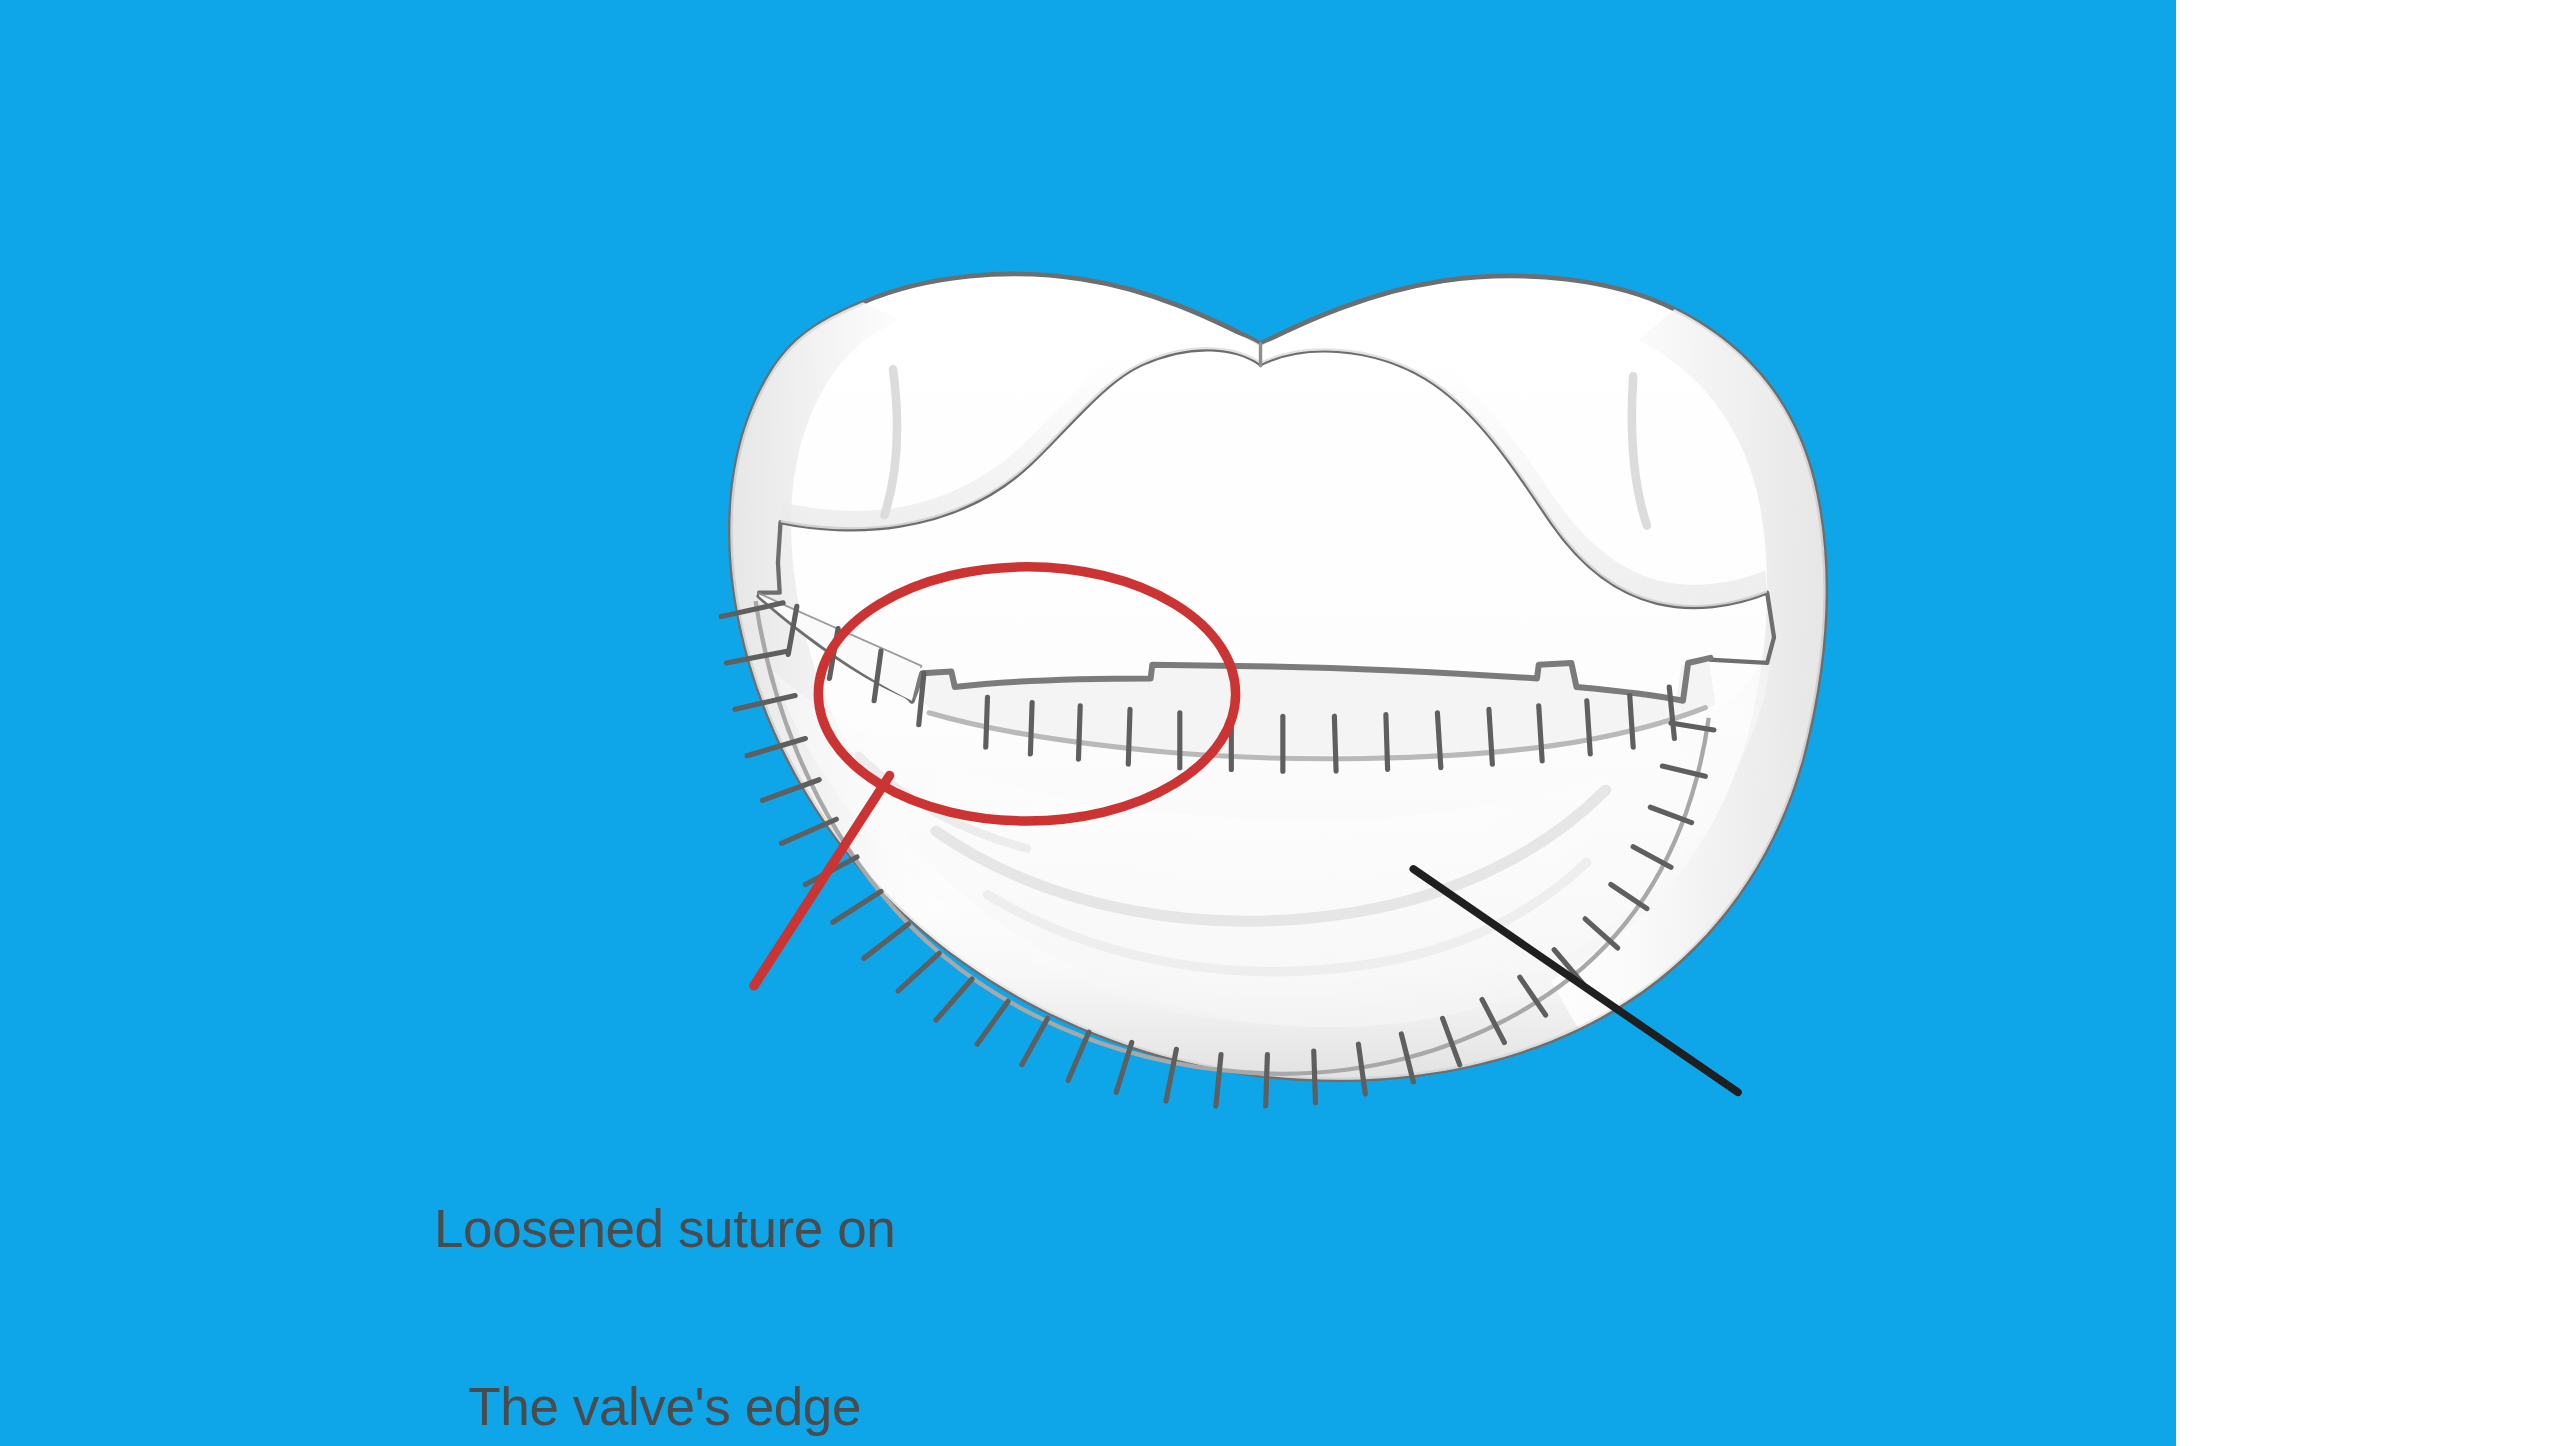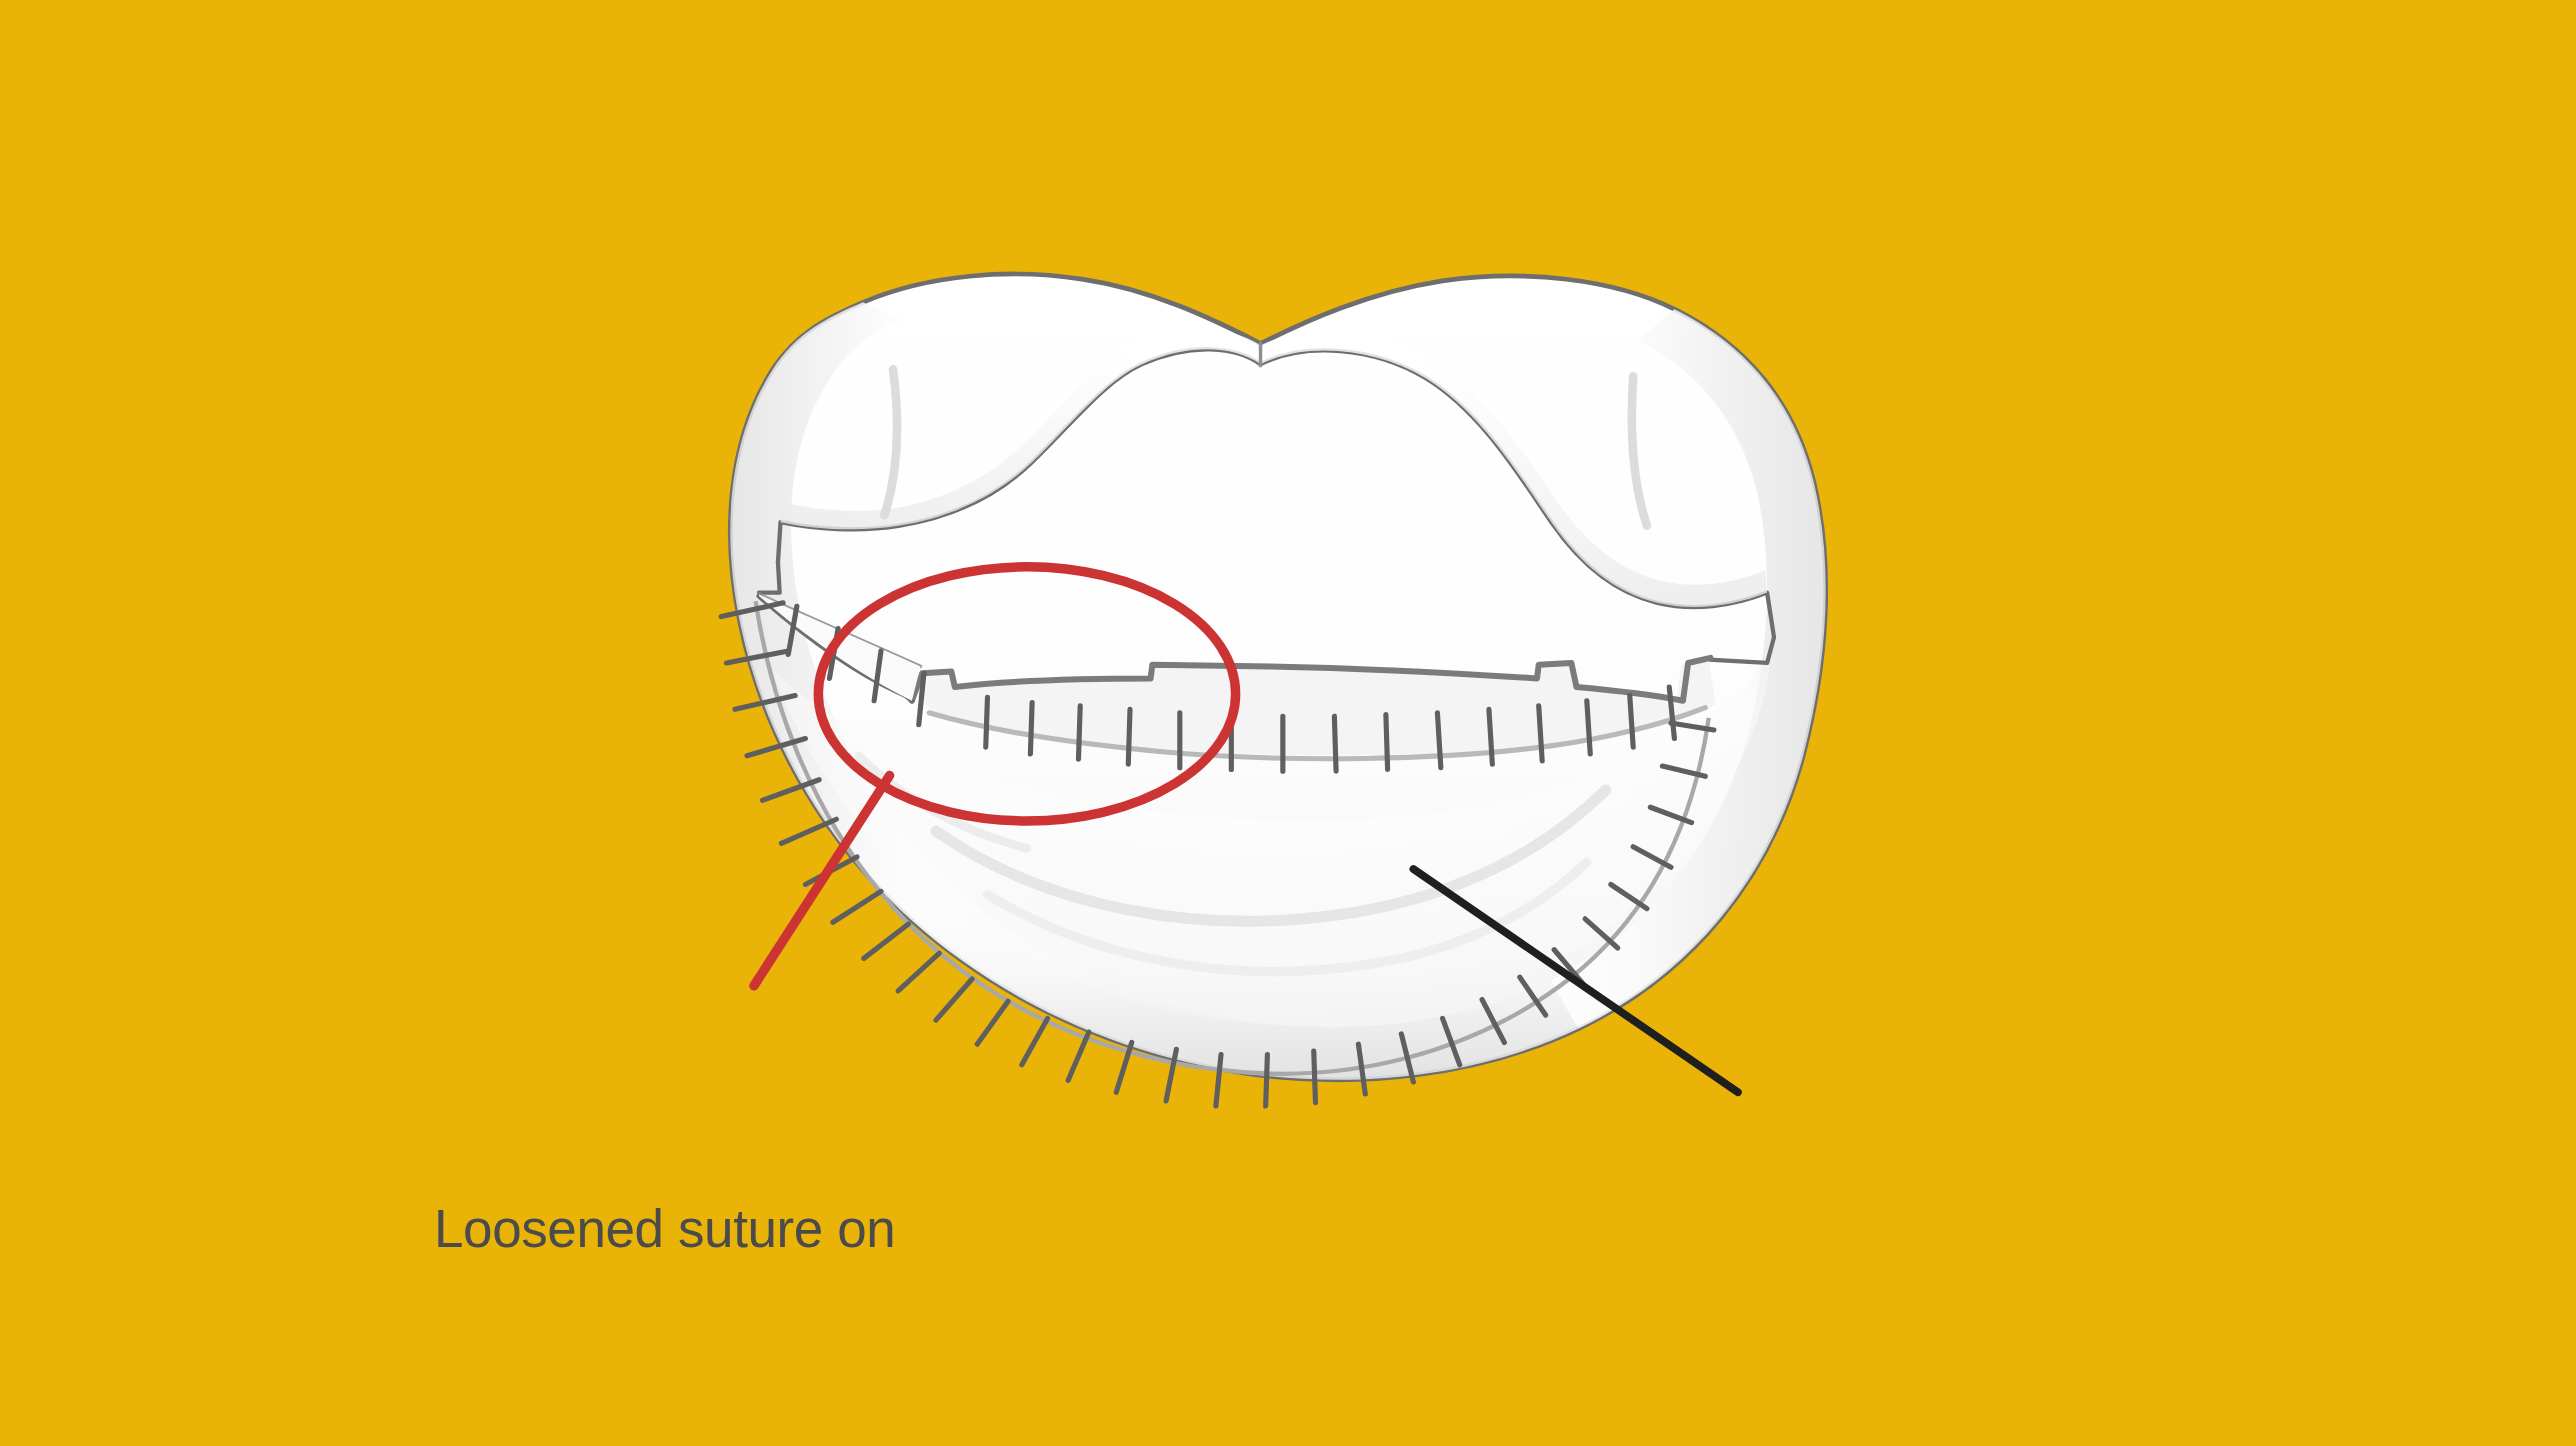--- a/index.html
+++ b/index.html
@@ -8,23 +8,23 @@
     background: #ffffff;
   }
   body {
     width: 2576px;
     height: 1447px;
     font-family: "Liberation Sans", sans-serif;
     overflow: hidden;
   }
   #figure-root {
     position: relative;
-    width: 2576px;
+    width: 2176px;
     height: 1447px;
-    background: #eab308;
+    background: #0ea5e9;
     text-align: center;
   }
   #illustration-svg {
     position: absolute;
     left: 0;
     top: 0;
     width: 2576px;
     height: 1447px;
     display: block;
   }
@@ -301,17 +301,18 @@
 
     <ellipse cx="1196" cy="808" rx="243" ry="148" fill="none" stroke="#cc3333" stroke-width="11"></ellipse>
 
     <line x1="1036" y1="903" x2="878" y2="1148" stroke="#cc3333" stroke-width="11" stroke-linecap="round"></line>
 
     <line x1="1646" y1="1012" x2="2024" y2="1272" stroke="#1f1f1f" stroke-width="9" stroke-linecap="round"></line>
   </svg>
 
   <div class="annotation-label" id="label-loosened-suture">
     <div>Loosened suture on</div>
+    <div>The valve's edge</div>
   </div>
 
 
 </div>
 
 
 </body></html>

